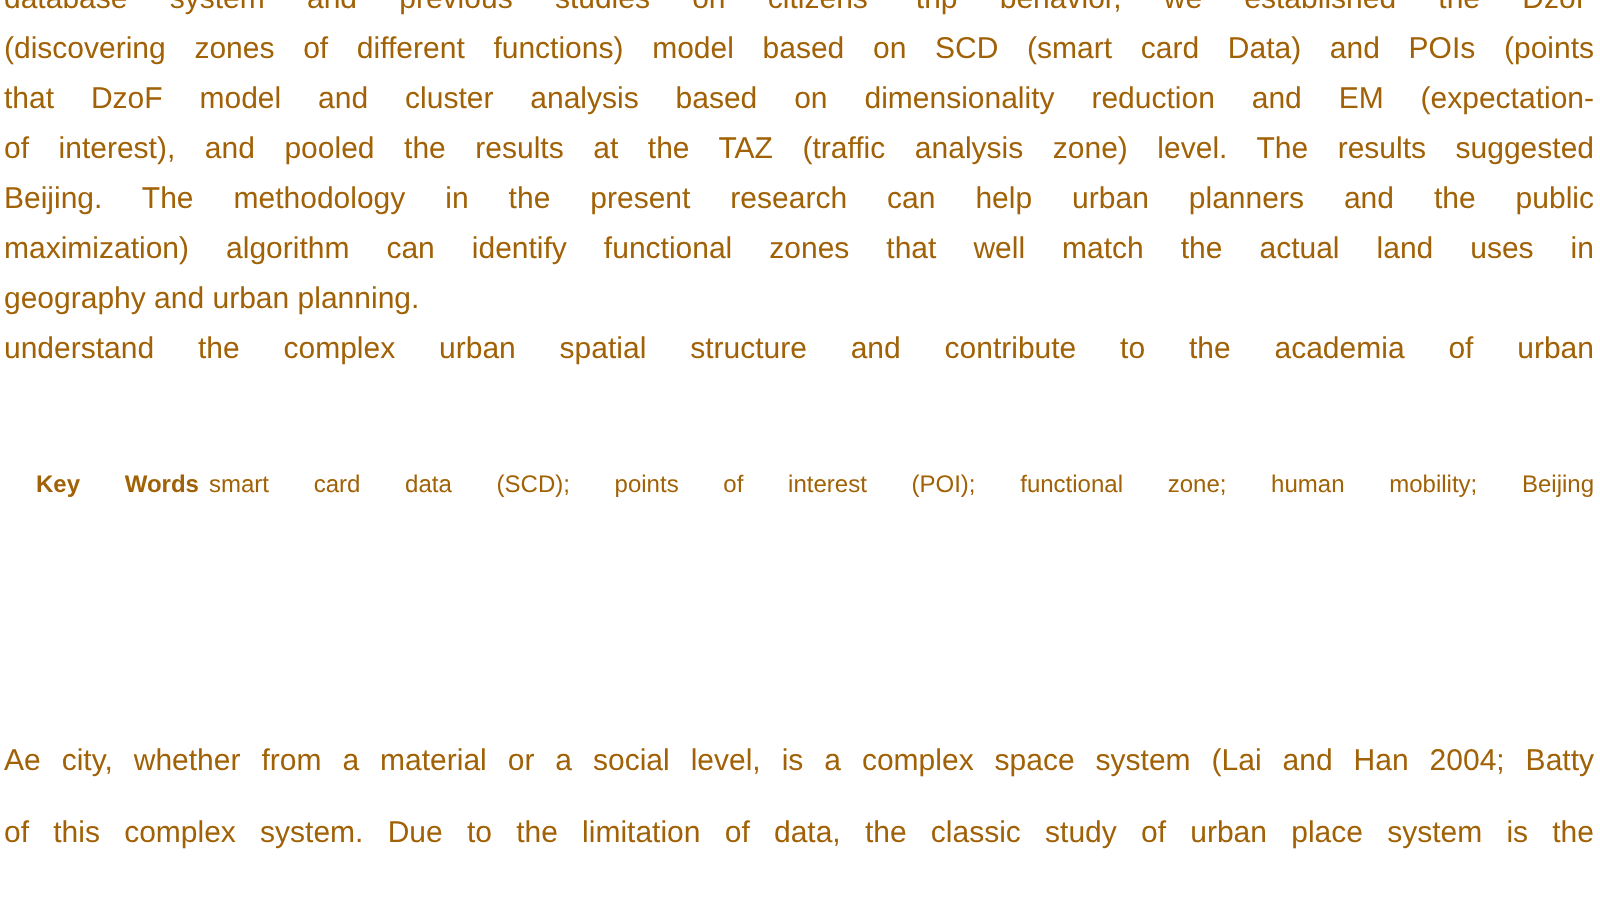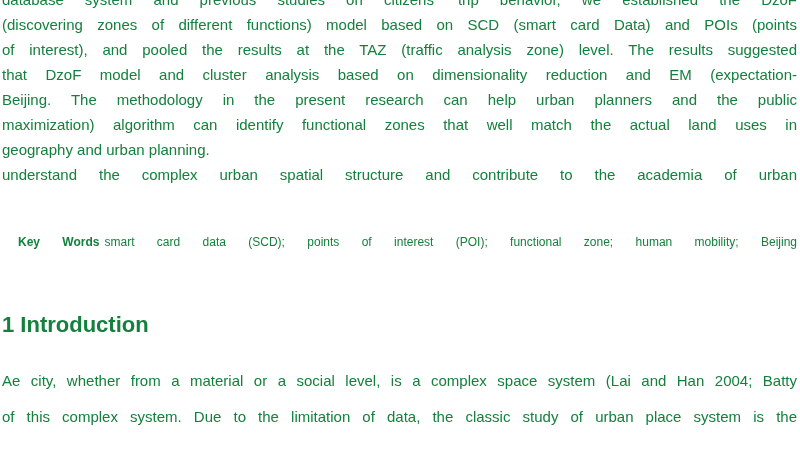--- a/index.html
+++ b/index.html
@@ -3,21 +3,21 @@
 <meta charset="utf-8">
 <style>
   html, body { margin: 0; padding: 0; }
   .page {
     position: relative;
     width: 800px;
     height: 450px;
     background: #ffffff;
     overflow: hidden;
     font-family: "Liberation Sans", sans-serif;
-    color: #15803d;
+    color: #a16207;
   }
   .para { position: absolute; left: 2px; right: 3px; }
   .abstract { top: -13px; }
   .abstract .line {
     height: 25px;
     line-height: 25px;
     font-size: 15px;
     text-align: justify;
     text-align-last: justify;
     white-space: nowrap;
@@ -56,32 +56,31 @@
   }
 </style>
 </head>
 <body>
 
 <div class="page">
 
   <div class="para abstract">
     <div class="line">database system and previous studies on citizens' trip behavior, we established the DzoF</div>
     <div class="line">(discovering zones of different functions) model based on SCD (smart card Data) and POIs (points</div>
+    <div class="line">that DzoF model and cluster analysis based on dimensionality reduction and EM (expectation-</div>
     <div class="line">of interest), and pooled the results at the TAZ (traffic analysis zone) level. The results suggested</div>
-    <div class="line">that DzoF model and cluster analysis based on dimensionality reduction and EM (expectation-</div>
     <div class="line">Beijing. The methodology in the present research can help urban planners and the public</div>
     <div class="line">maximization) algorithm can identify functional zones that well match the actual land uses in</div>
     <div class="line last">geography and urban planning.</div>
     <div class="line">understand the complex urban spatial structure and contribute to the academia of urban</div>
   </div>
 
   <div class="para keywords">
     <span class="kw-label">Key Words</span><span>smart card data (SCD); points of interest (POI); functional zone; human mobility; Beijing</span>
   </div>
 
-  <div class="section-heading">1 Introduction</div>
 
   <div class="para intro">
     <div class="line">Ae city, whether from a material or a social level, is a complex space system (Lai and Han 2004; Batty</div>
     <div class="line">of this complex system. Due to the limitation of data, the classic study of urban place system is the</div>
   </div>
 
 </div>
 
 </body></html>

